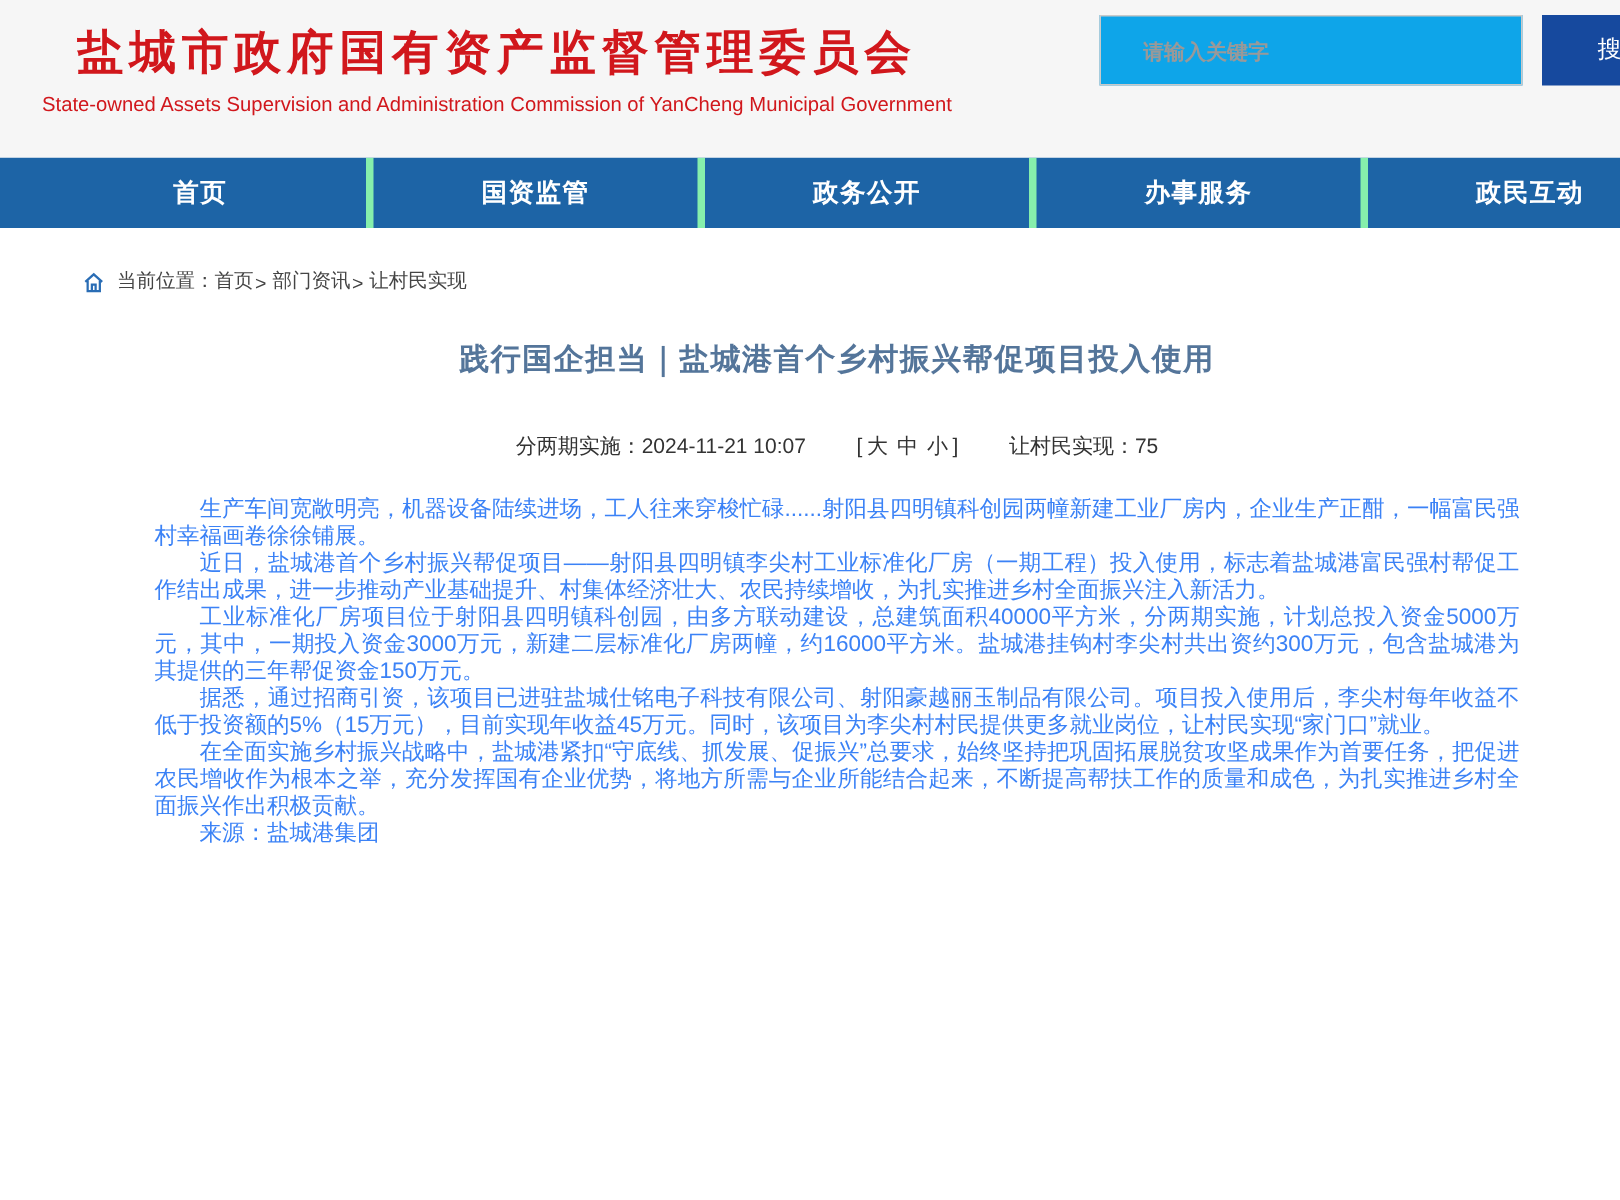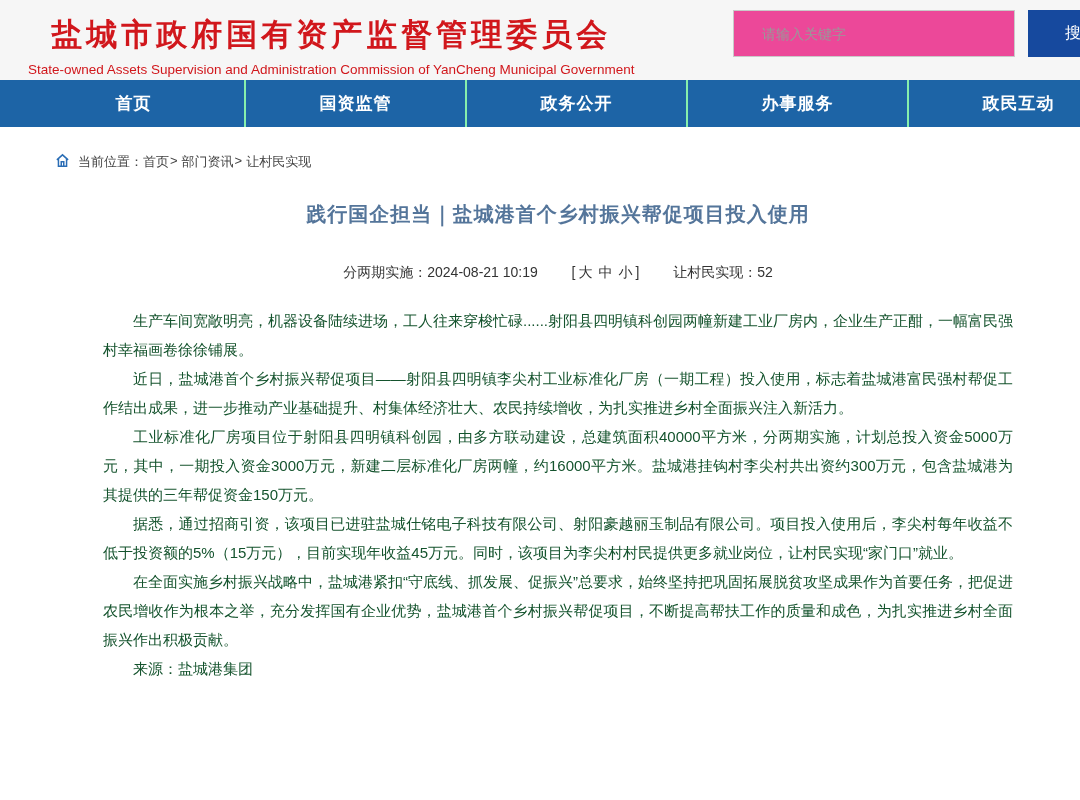--- a/index.html
+++ b/index.html
@@ -1,56 +1,56 @@
 <!DOCTYPE html>
 <html><head>
 <meta charset="utf-8">
 <style>
   * { margin:0; padding:0; box-sizing:border-box; }
   html,body { width:1080px; height:800px; overflow:hidden; background:#fff;
     font-family:"Liberation Sans","DejaVu Sans",sans-serif; }
 
   
-  .header { position:relative; height:80px; background:#f6f6f6; }
+  .header { position:relative; height:105px; background:#f6f6f6; }
   .brand { position:absolute; left:28px; top:14px; text-align:center; }
   .brand-cn { font-size:31px; font-weight:bold; letter-spacing:4px; color:#d1171c;
     white-space:nowrap; }
   .brand-en { margin-top:6px; font-size:13.5px; color:#d1171c; white-space:nowrap;text-align:center; }
   .search-input { position:absolute; left:733px; top:10px; width:282px; height:47px;
-    border:1px solid #c9c9c9; background:#ec4899; padding-left:28px; font-size:14px;
-    color:#333; outline:none; }
+    border:1px solid #c9c9c9; background:#0ea5e9; padding-left:28px; font-size:14px;
+    color:#333; outline:none;font-weight:bold; }
   .search-input::placeholder { color:#999; }
   .search-btn { position:absolute; left:1028px; top:10px; width:110px; height:47px;
     background:#16499e; color:#fff; font-size:16px; border:none; cursor:pointer;
     letter-spacing:2px; }
 
   
   .nav { height:47px; background:#1d64a6; overflow:hidden; }
   .nav-inner { display:flex; width:1130px; padding-left:23px; height:100%; }
   .nav-item { flex:0 0 221px; display:flex; align-items:center; justify-content:center;
     color:#fff; font-size:17px; font-weight:bold; cursor:pointer; letter-spacing:1px; }
-  .nav-item + .nav-item { border-left:2px solid #86efac; }
+  .nav-item + .nav-item { border-left:5px solid #86efac; }
 
   
   .breadcrumb { margin:26px 0 0 55px; font-size:13px; color:#444;
-    display:flex; align-items:flex-start; }
+    display:flex; align-items:flex-end; }
   .home-icon { width:15px; height:15px; margin-right:8px; display:inline-block; }
   .crumb { color:#444; cursor:pointer; text-decoration:none; }
   .crumb-sep { margin:0 4px 0 1px; color:#444; }
 
   
   .article { width:910px; margin:0 0 0 103px; }
   .article-title { margin-top:30px; text-align:center; font-size:20px;
     font-weight:bold; color:#54759a; letter-spacing:1px; }
   .article-meta { margin-top:36px; text-align:center; font-size:14px; color:#333; }
   .meta-group { display:inline-block; }
   .meta-gap { display:inline-block; width:26px; }
   .sizer-link { cursor:pointer; margin:0 3px; }
   .article-body { margin-top:24px; }
-  .article-body p { font-size:15px; line-height:29px; color:#14532d;
+  .article-body p { font-size:15px; line-height:18px; color:#3b82f6;
     text-indent:2em; text-align:justify; }
   .source-line { font-size:15px; line-height:29px; color:#333; text-indent:2em;
     margin-top:0; }
 </style>
 </head>
 <body>
 
 <div class="header">
   <div class="brand">
     <div class="brand-cn">盐城市政府国有资产监督管理委员会</div>
@@ -81,28 +81,28 @@
   <span class="crumb-sep">&gt;</span>
   <span class="crumb">部门资讯</span>
   <span class="crumb-sep">&gt;</span>
   <span class="crumb">让村民实现</span>
 </div>
 
 <div class="article">
   <h1 class="article-title">践行国企担当｜盐城港首个乡村振兴帮促项目投入使用</h1>
 
   <div class="article-meta">
-    <span class="meta-group"><span>分两期实施：</span><span>2024-08-21 10:19</span></span>
+    <span class="meta-group"><span>分两期实施：</span><span>2024-11-21 10:07</span></span>
     <span class="meta-gap"></span>
     <span class="meta-group"><span>[</span><span class="sizer-link">大</span><span class="sizer-link">中</span><span class="sizer-link">小</span><span>]</span></span>
     <span class="meta-gap"></span>
-    <span class="meta-group"><span>让村民实现：</span><span>52</span></span>
+    <span class="meta-group"><span>让村民实现：</span><span>75</span></span>
   </div>
 
   <div class="article-body">
     <p>生产车间宽敞明亮，机器设备陆续进场，工人往来穿梭忙碌......射阳县四明镇科创园两幢新建工业厂房内，企业生产正酣，一幅富民强村幸福画卷徐徐铺展。</p>
     <p>近日，盐城港首个乡村振兴帮促项目——射阳县四明镇李尖村工业标准化厂房（一期工程）投入使用，标志着盐城港富民强村帮促工作结出成果，进一步推动产业基础提升、村集体经济壮大、农民持续增收，为扎实推进乡村全面振兴注入新活力。</p>
     <p>工业标准化厂房项目位于射阳县四明镇科创园，由多方联动建设，总建筑面积40000平方米，分两期实施，计划总投入资金5000万元，其中，一期投入资金3000万元，新建二层标准化厂房两幢，约16000平方米。盐城港挂钩村李尖村共出资约300万元，包含盐城港为其提供的三年帮促资金150万元。</p>
     <p>据悉，通过招商引资，该项目已进驻盐城仕铭电子科技有限公司、射阳豪越丽玉制品有限公司。项目投入使用后，李尖村每年收益不低于投资额的5%（15万元），目前实现年收益45万元。同时，该项目为李尖村村民提供更多就业岗位，让村民实现“家门口”就业。</p>
-    <p>在全面实施乡村振兴战略中，盐城港紧扣“守底线、抓发展、促振兴”总要求，始终坚持把巩固拓展脱贫攻坚成果作为首要任务，把促进农民增收作为根本之举，充分发挥国有企业优势，盐城港首个乡村振兴帮促项目，不断提高帮扶工作的质量和成色，为扎实推进乡村全面振兴作出积极贡献。</p>
+    <p>在全面实施乡村振兴战略中，盐城港紧扣“守底线、抓发展、促振兴”总要求，始终坚持把巩固拓展脱贫攻坚成果作为首要任务，把促进农民增收作为根本之举，充分发挥国有企业优势，将地方所需与企业所能结合起来，不断提高帮扶工作的质量和成色，为扎实推进乡村全面振兴作出积极贡献。</p>
     <p class="source-line">来源：盐城港集团</p>
   </div>
 </div>
 
 </body></html>

